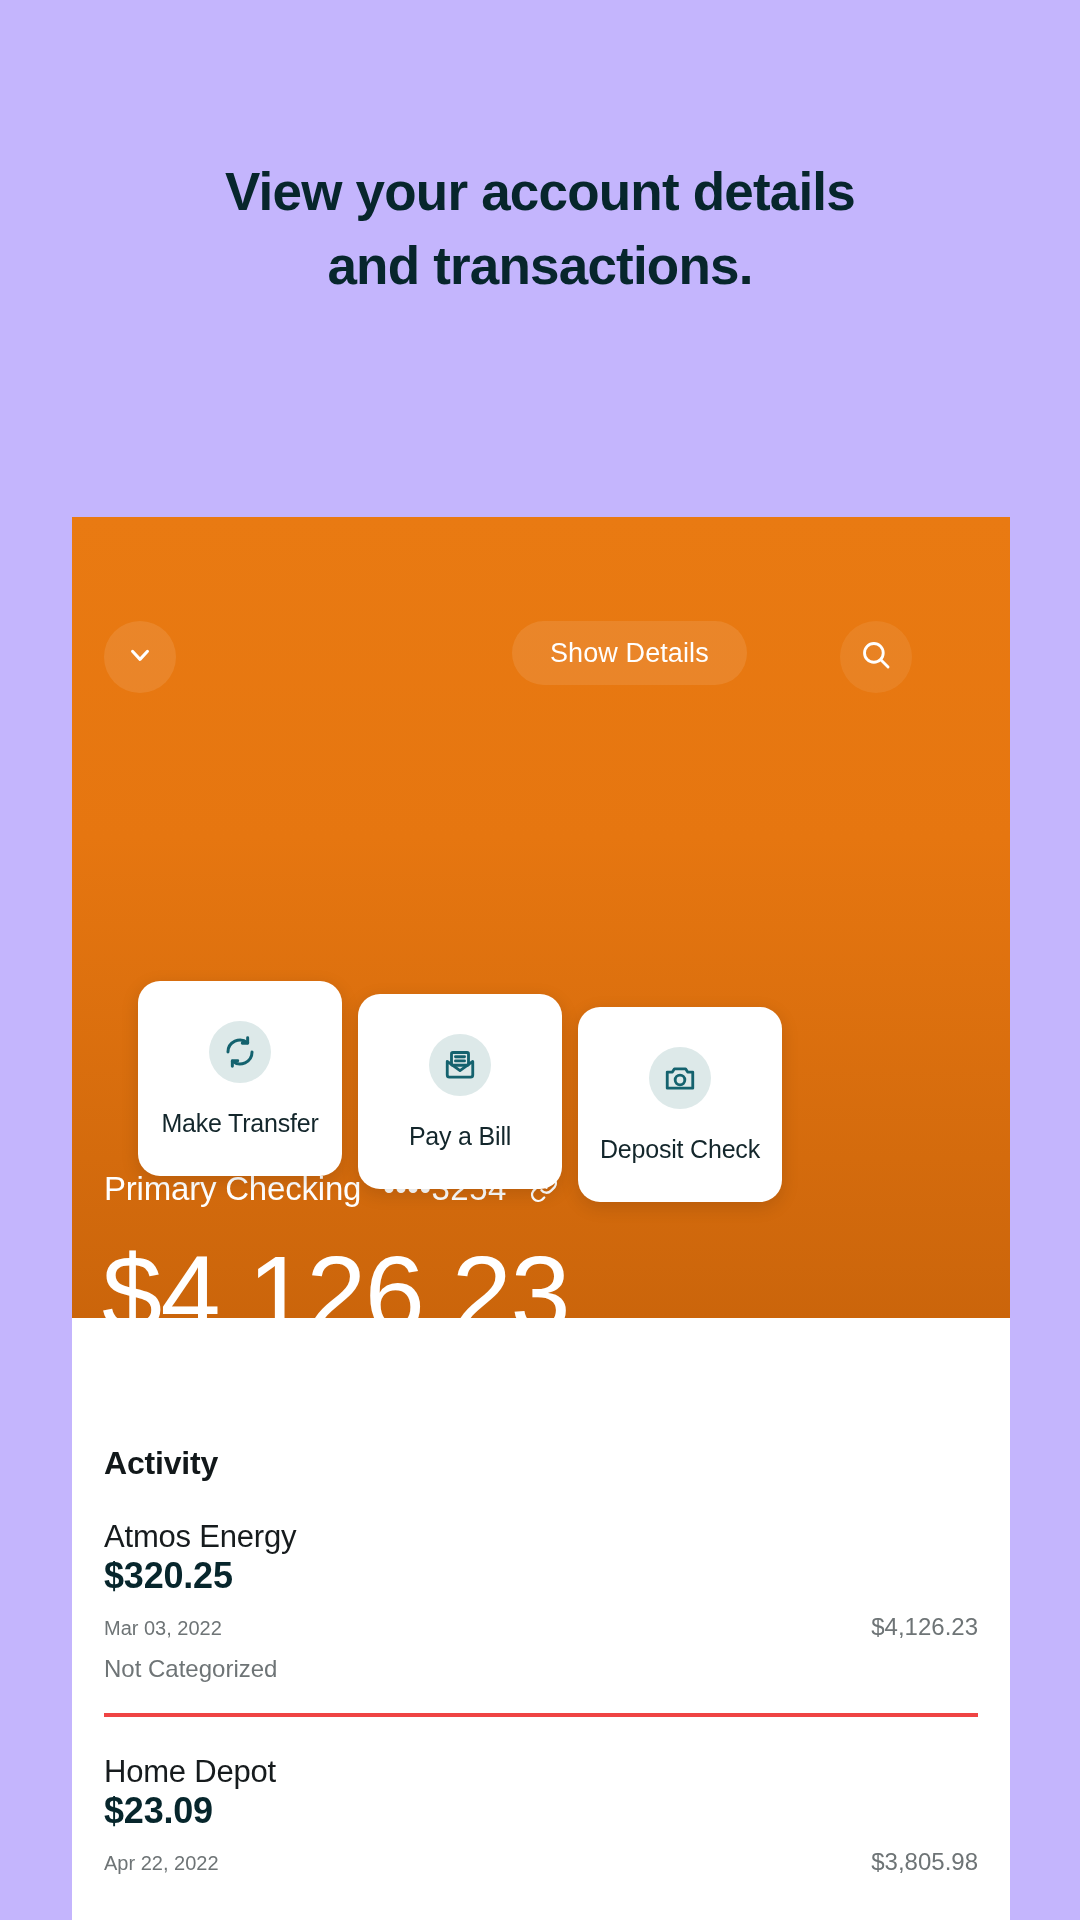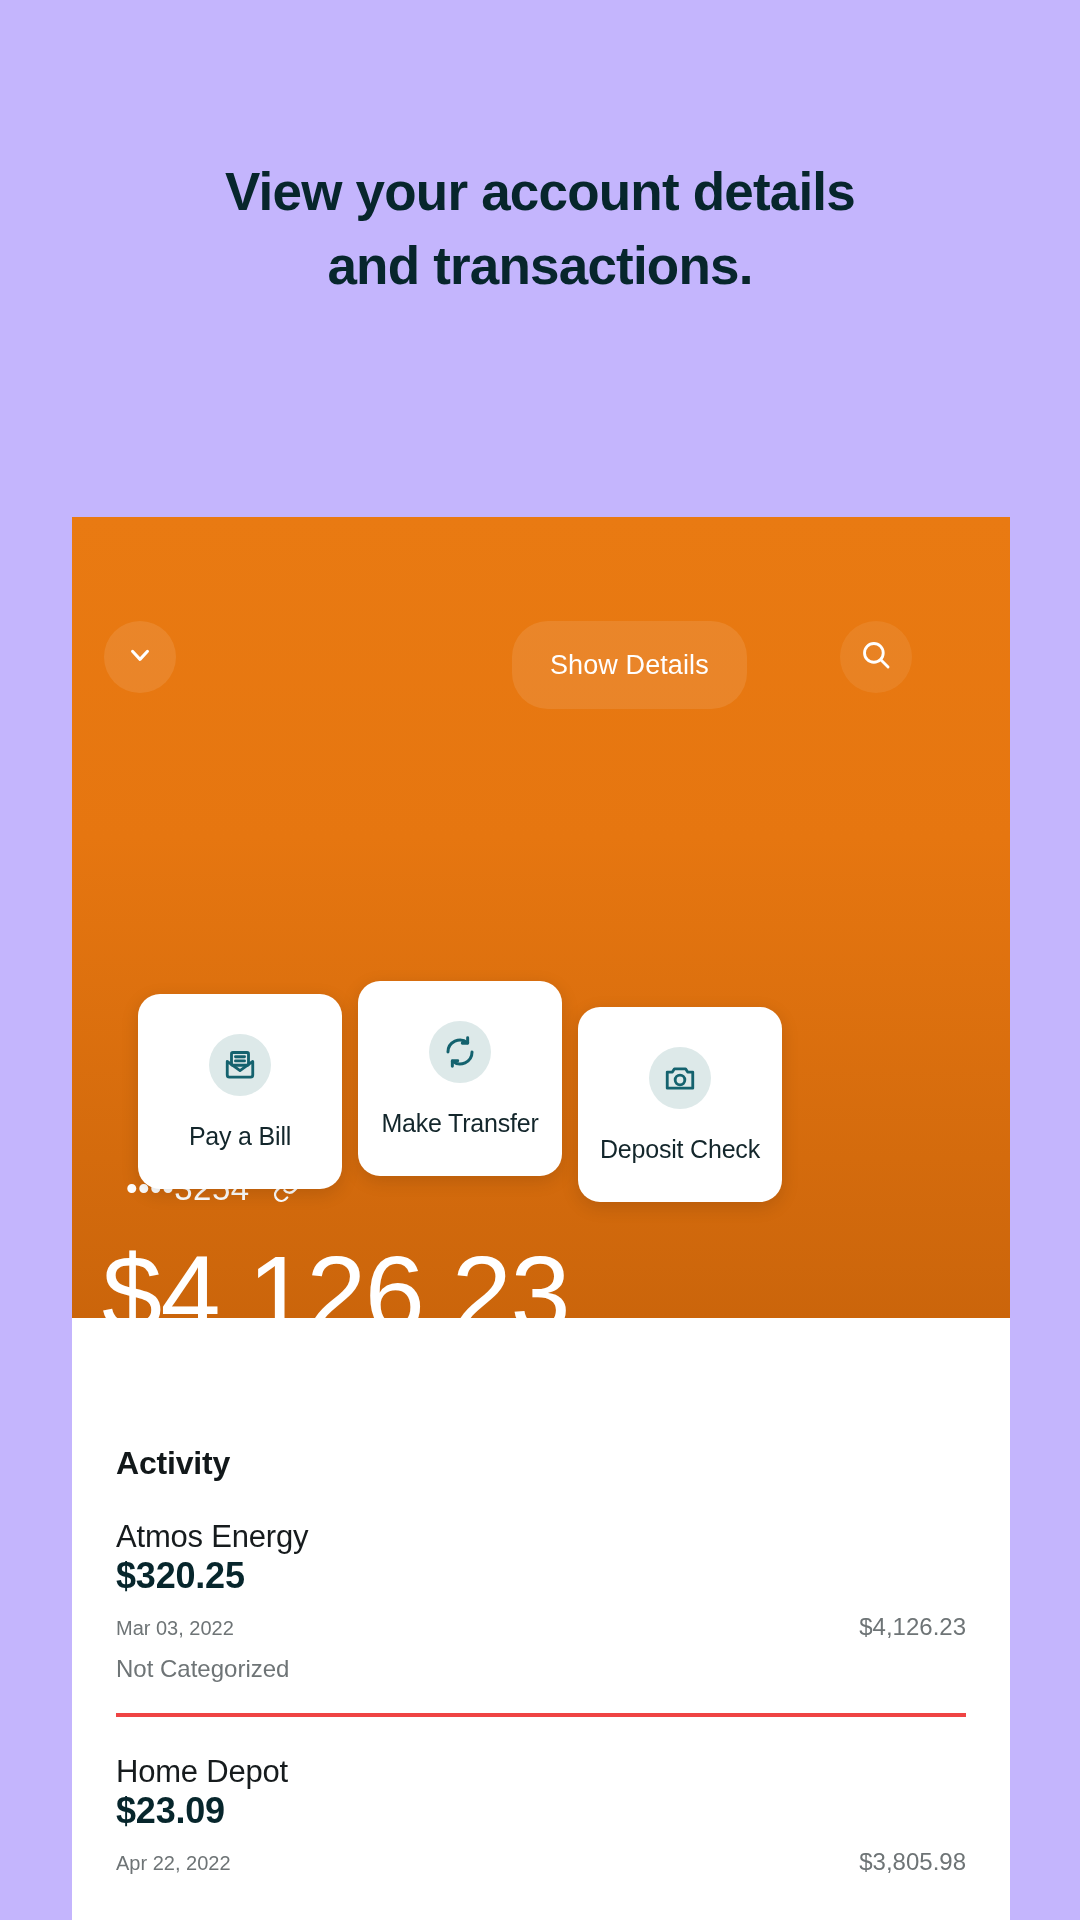--- a/index.html
+++ b/index.html
@@ -45,21 +45,21 @@
     position:absolute;
     width:72px; height:72px; border-radius:50%;
     background:rgba(255,255,255,0.10);
     display:flex; align-items:center; justify-content:center;
   }
   .btn-collapse { left:32px; top:104px; }
   .btn-search   { left:768px; top:104px; background:rgba(255,255,255,0.08); }
 
   .pill-details {
     position:absolute; left:440px; top:104px;
-    height:88px; padding:2px 38px;
+    height:64px; padding:2px 38px;
     border-radius:36px;
     background:rgba(255,255,255,0.10);
     display:flex; align-items:center; justify-content:center;
     color:#ffffff; font-size:27px; letter-spacing:0.1px;
   }
 
   .icon-w { display:block; }
 
   
   .acct-row {
@@ -110,21 +110,21 @@
   .tile-label {
     margin-top:26px;
     font-size:25px; color:#13262b; letter-spacing:-0.2px;
   }
 
   
   .activity {
     position:absolute; left:0; top:801px;
     width:938px;
     background:#ffffff;
-    padding:0 44px;
+    padding:0 32px;
   }
   .activity-title {
     padding-top:127px;
     font-size:32px; font-weight:bold; color:#12181a;
     letter-spacing:-0.2px;
   }
   .txn {
     padding-top:37px;
     padding-bottom:30px;
   }
@@ -169,58 +169,59 @@
           <span class="icon-w">
             <svg width="34" height="34" viewBox="0 0 24 24" fill="none" stroke="#ffffff" stroke-width="2" stroke-linecap="round">
               <circle cx="10.5" cy="10.5" r="6.6"></circle>
               <line x1="15.4" y1="15.4" x2="20.5" y2="20.5"></line>
             </svg>
           </span>
         </div>
       </div>
 
       <div class="acct-row">
+        <span class="acct-name">Primary Checking</span>
         <span class="acct-mask">••••3254</span>
         <span class="acct-link">
           <svg width="30" height="30" viewBox="0 0 24 24" fill="none" stroke="#ffffff" stroke-width="1.9" stroke-linecap="round" stroke-linejoin="round">
             <path d="M10 13a5 5 0 0 0 7.5.5l3-3a5 5 0 0 0-7-7l-1.7 1.7"></path>
             <path d="M14 11a5 5 0 0 0-7.5-.5l-3 3a5 5 0 0 0 7 7l1.7-1.7"></path>
           </svg>
         </span>
       </div>
 
       <div class="balance">$4,126.23</div>
       <div class="balance-label">AVAILABLE BALANCE</div>
 
       <div class="actions">
 
+        <div class="tile">
+          <div class="tile-icon-circle">
+            <svg width="34" height="34" viewBox="0 0 24 24" fill="none" stroke="#14626e" stroke-width="2.1" stroke-linecap="round" stroke-linejoin="round">
+              <path d="M20.5 12a8.5 8.5 0 0 1-13.9 6.5"></path>
+              <path d="M3.5 12A8.5 8.5 0 0 1 17.4 5.5"></path>
+              <polyline points="17.4 2 17.4 5.8 13.6 5.8"></polyline>
+              <polyline points="6.6 22 6.6 18.2 10.4 18.2"></polyline>
+            </svg>
+          </div>
+          <div class="tile-label">Make Transfer</div>
+        </div>
+
         <div class="tile mid">
           <div class="tile-icon-circle">
             <svg width="34" height="34" viewBox="0 0 24 24" fill="none" stroke="#14626e" stroke-width="2" stroke-linecap="round" stroke-linejoin="round">
               <path d="M3 9.5 12 16l9-6.5V19a1.5 1.5 0 0 1-1.5 1.5h-15A1.5 1.5 0 0 1 3 19z"></path>
               <rect x="6" y="3.2" width="12" height="9" rx="1"></rect>
               <line x1="8.8" y1="6.2" x2="15.2" y2="6.2"></line>
               <line x1="8.8" y1="9.1" x2="15.2" y2="9.1"></line>
             </svg>
           </div>
           <div class="tile-label">Pay a Bill</div>
         </div>
 
-        <div class="tile">
-          <div class="tile-icon-circle">
-            <svg width="34" height="34" viewBox="0 0 24 24" fill="none" stroke="#14626e" stroke-width="2.1" stroke-linecap="round" stroke-linejoin="round">
-              <path d="M20.5 12a8.5 8.5 0 0 1-13.9 6.5"></path>
-              <path d="M3.5 12A8.5 8.5 0 0 1 17.4 5.5"></path>
-              <polyline points="17.4 2 17.4 5.8 13.6 5.8"></polyline>
-              <polyline points="6.6 22 6.6 18.2 10.4 18.2"></polyline>
-            </svg>
-          </div>
-          <div class="tile-label">Make Transfer</div>
-        </div>
-
         <div class="tile last">
           <div class="tile-icon-circle">
             <svg width="34" height="34" viewBox="0 0 24 24" fill="none" stroke="#14626e" stroke-width="2" stroke-linecap="round" stroke-linejoin="round">
               <path d="M3 7.8h3.6l1.5-2.3h7.8l1.5 2.3H21v11.4H3z"></path>
               <circle cx="12" cy="13.4" r="3.4"></circle>
             </svg>
           </div>
           <div class="tile-label">Deposit Check</div>
         </div>
 

